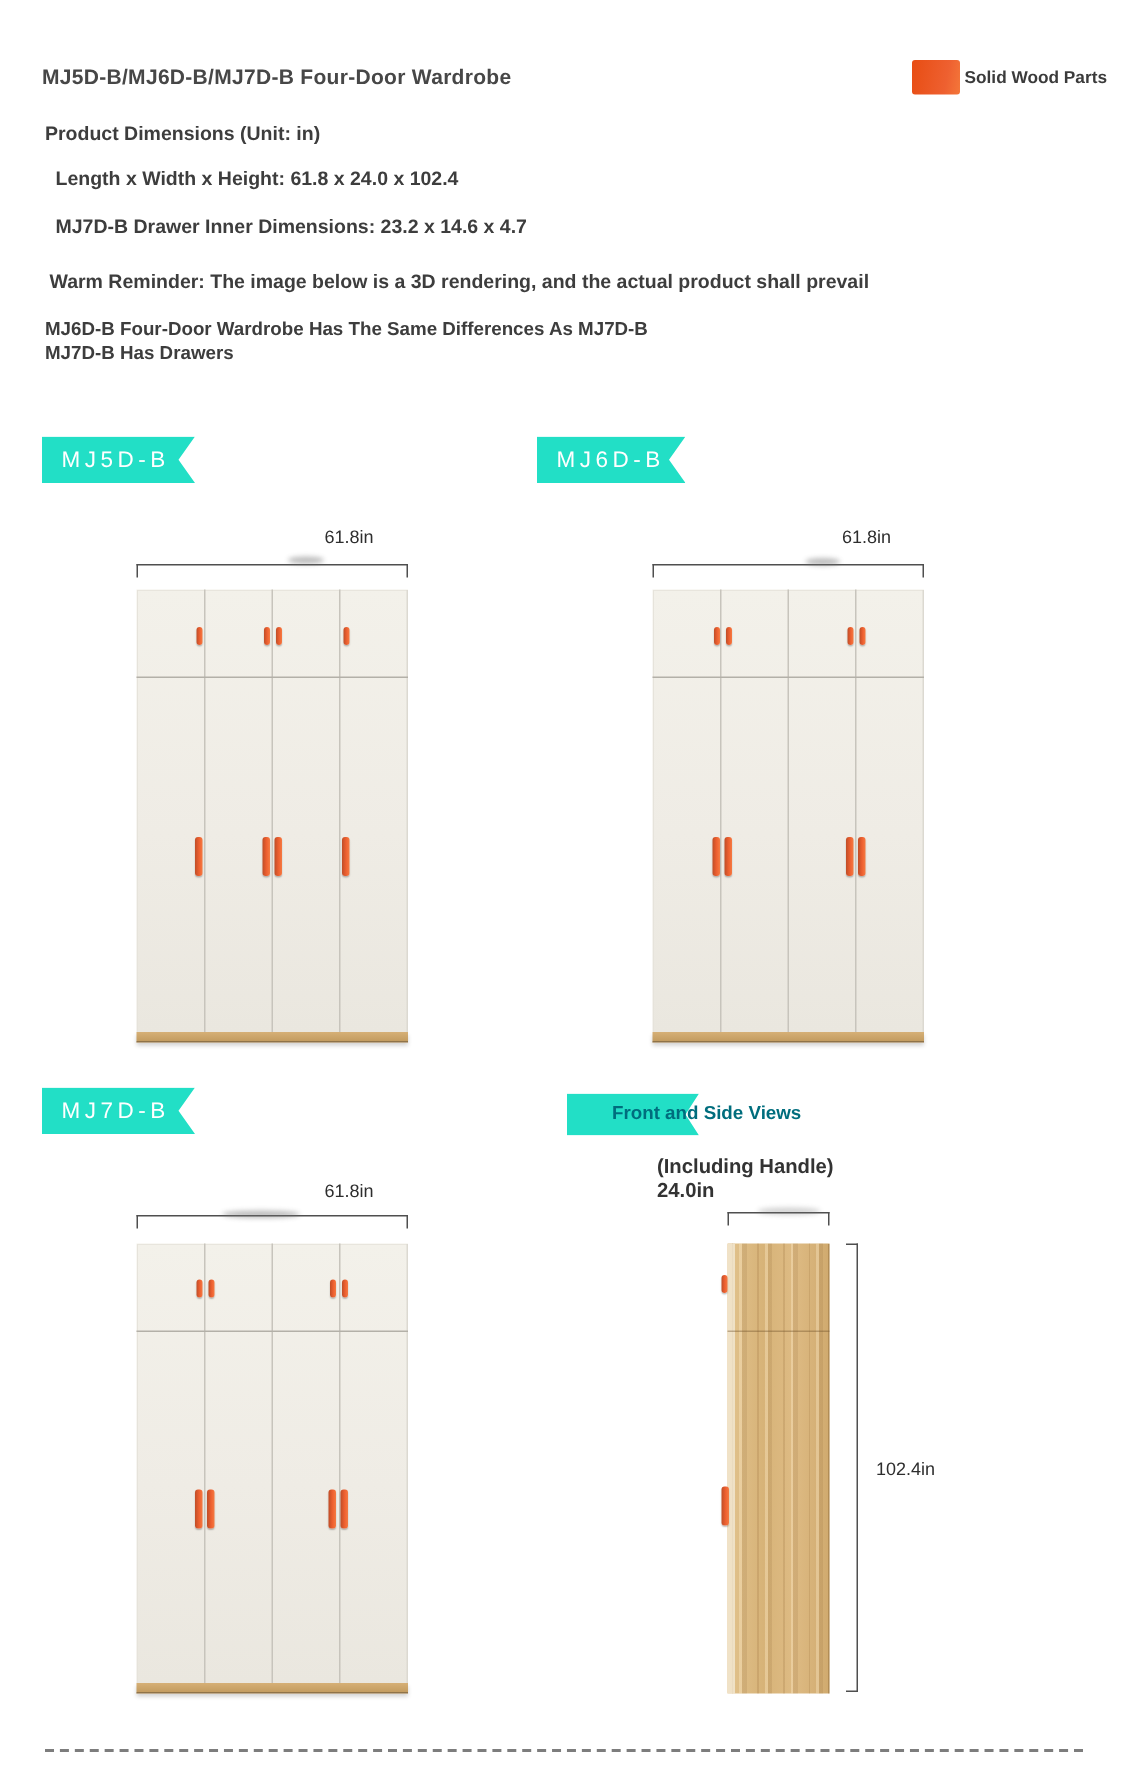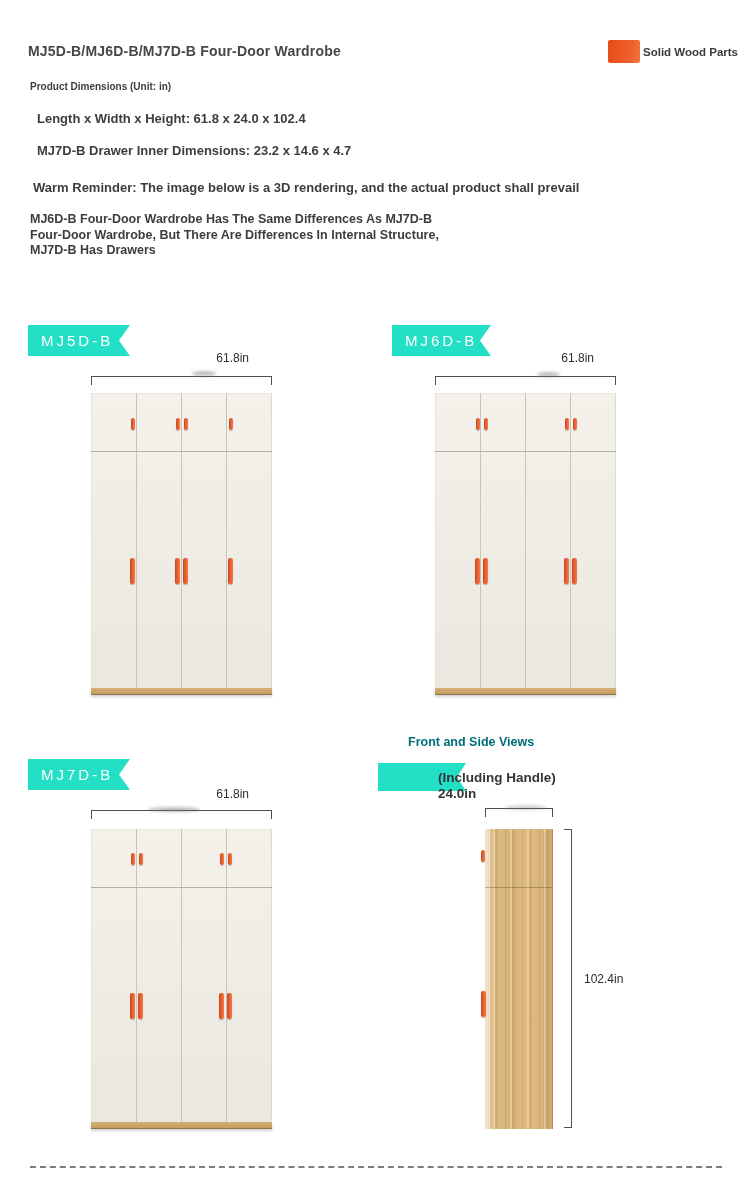--- a/index.html
+++ b/index.html
@@ -5,30 +5,30 @@
   html,body{margin:0;padding:0;background:#ffffff;}
   body{width:750px;height:1189px;position:relative;overflow:hidden;
        font-family:"Liberation Sans", sans-serif;color:#3d3d3d;}
   .abs{position:absolute;}
   
   .title{left:28px;top:43px;font-size:14px;font-weight:700;color:#474747;letter-spacing:.2px;}
   .badge{left:608px;top:40px;display:flex;align-items:center;gap:3px;}
   .swatch{width:32px;height:23px;border-radius:2px;
           background:linear-gradient(100deg,#e84d13,var(--accent-orange,#ee6030) 70%,#f4773a);}
   .badge-label{font-size:11.5px;font-weight:700;color:#3b3b3b;white-space:nowrap;}
-  .spec-h{left:30px;top:81px;font-size:10px;font-weight:700;}
+  .spec-h{left:30px;top:81px;font-size:13px;font-weight:700;}
   .spec-1{left:37px;top:111px;font-size:13px;font-weight:700;}
   .spec-2{left:37px;top:143px;font-size:13px;font-weight:700;}
   .reminder{left:33px;top:180px;font-size:13px;font-weight:700;}
   .note{left:30px;top:212px;font-size:12.5px;font-weight:700;line-height:15.5px;}
   
   .ribbon{height:31px;background:var(--banner,#22dfc6);color:#ffffff;
           font-size:15px;font-weight:400;letter-spacing:3px;line-height:31px;
           padding-left:13px;box-sizing:border-box;
-          clip-path:polygon(0 0,100% 0,calc(100% - 11px) 50%,100% 100%,0 100%);margin-top:34px;}
+          clip-path:polygon(0 0,100% 0,calc(100% - 11px) 50%,100% 100%,0 100%);}
   .ribbon.small{height:28px;line-height:28px;
           clip-path:polygon(0 0,100% 0,calc(100% - 9px) 50%,100% 100%,0 100%);}
   .fsv-label{left:408px;top:735px;font-size:12.5px;font-weight:700;
           color:var(--banner-text-teal,#006d7d);white-space:nowrap;z-index:3;}
   
   .dim{font-size:12px;font-weight:400;color:#2e2e2e;text-align:right;}
   .bracket{height:9px;border:1.5px solid #4f4f4f;border-bottom:none;box-sizing:border-box;}
   .vbracket{width:8px;border:1.5px solid #4f4f4f;border-left:none;box-sizing:border-box;}
   .inc{left:438px;top:770px;font-size:13.5px;font-weight:700;color:#333;line-height:16px;}
   
@@ -68,26 +68,25 @@
   <span class="swatch"></span>
   <span class="badge-label">Solid Wood Parts</span>
 </div>
 
 <div class="abs spec-h">Product Dimensions (Unit: in)</div>
 <div class="abs spec-1">Length x Width x Height: 61.8 x 24.0 x 102.4</div>
 <div class="abs spec-2">MJ7D-B Drawer Inner Dimensions: 23.2 x 14.6 x 4.7</div>
 <div class="abs reminder">Warm Reminder: The image below is a 3D rendering, and the actual product shall prevail</div>
 <div class="abs note">
   <div>MJ6D-B Four-Door Wardrobe Has The Same Differences As MJ7D-B</div>
-  <div>Four-Door Wardrobe, But There Are Differences In Internal Structure,</div>
   <div>MJ7D-B Has Drawers</div>
 </div>
 
 <div class="abs ribbon" style="left:28px;top:291px;width:102px">MJ5D-B</div>
-<div class="abs ribbon" style="left:392px;top:291px;width:99px">MJ6D-B</div>
+<div class="abs ribbon" style="left:358px;top:291px;width:99px">MJ6D-B</div>
 
 <div class="abs dim" style="left:89px;top:351px;width:160px">61.8in</div>
 <div class="abs bracket" style="left:91px;top:376px;width:181px"></div>
 <div class="abs smudge" style="left:192px;top:371px;width:24px;height:5px"></div>
 <div class="abs ward" style="left:91px;top:393px">
   <div class="doors" style="height:295px">
     <i class="seam" style="left:45px"></i>
     <i class="seam" style="left:90px"></i>
     <i class="seam" style="left:135px"></i>
     <i class="hdiv"></i>

